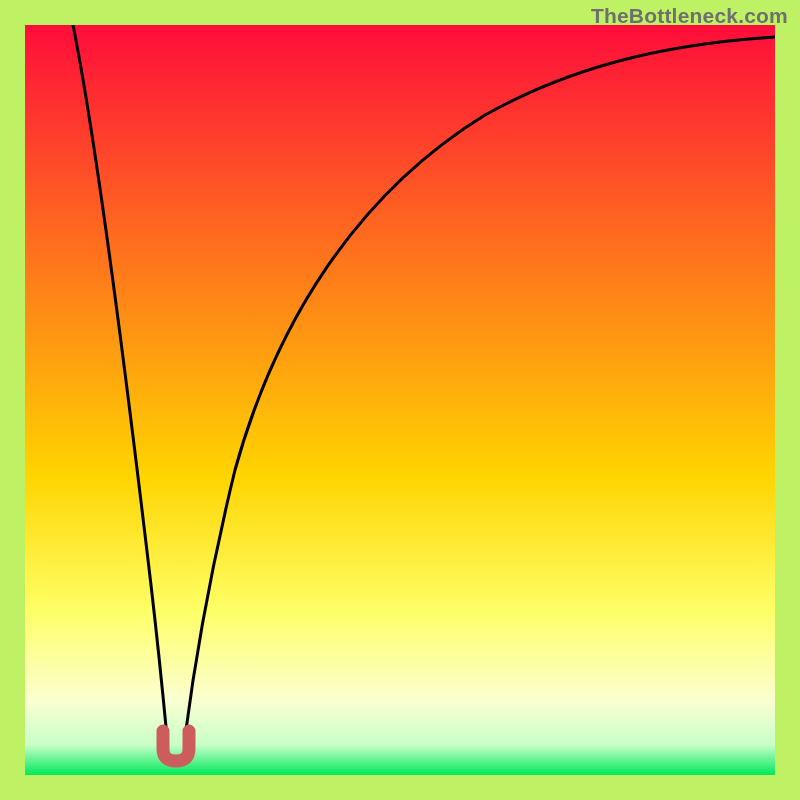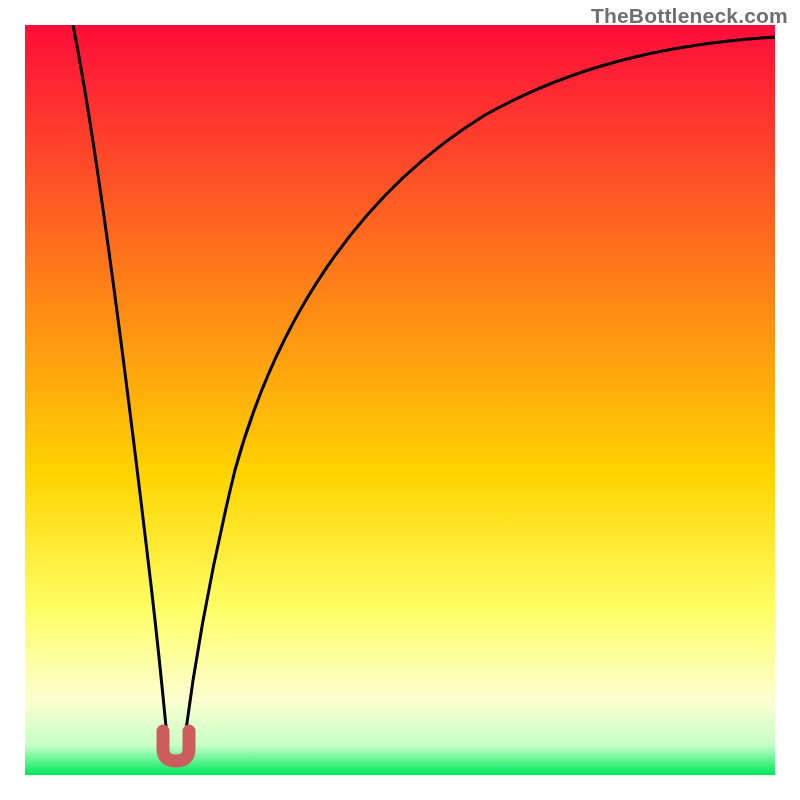--- a/index.html
+++ b/index.html
@@ -9,21 +9,21 @@
     height: 800px;
     background: #000;
     overflow: hidden;
   }
   .frame {
     position: absolute;
     left: 0;
     top: 0;
     width: 800px;
     height: 800px;
-    background: #ffffff;
+    background: #bef264;
   }
   .plot {
     position: absolute;
     left: 25px;
     top: 25px;
     width: 750px;
     height: 750px;
   }
   .watermark {
     position: absolute;

